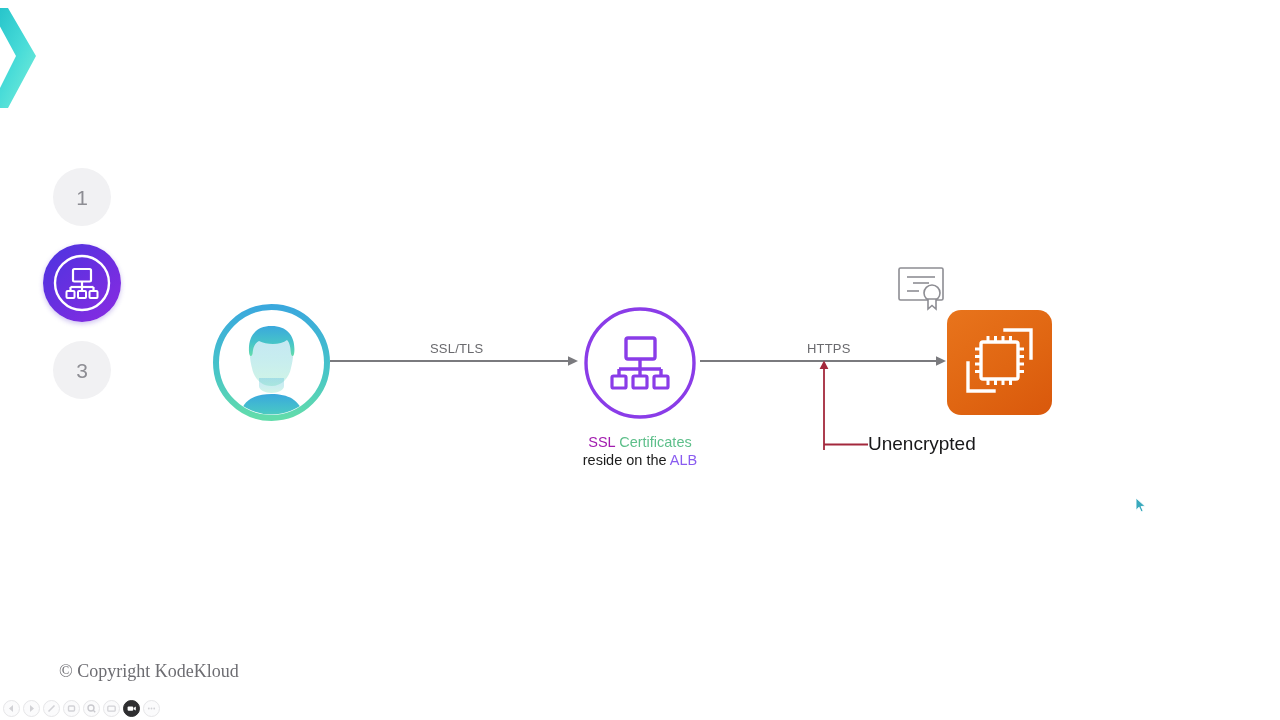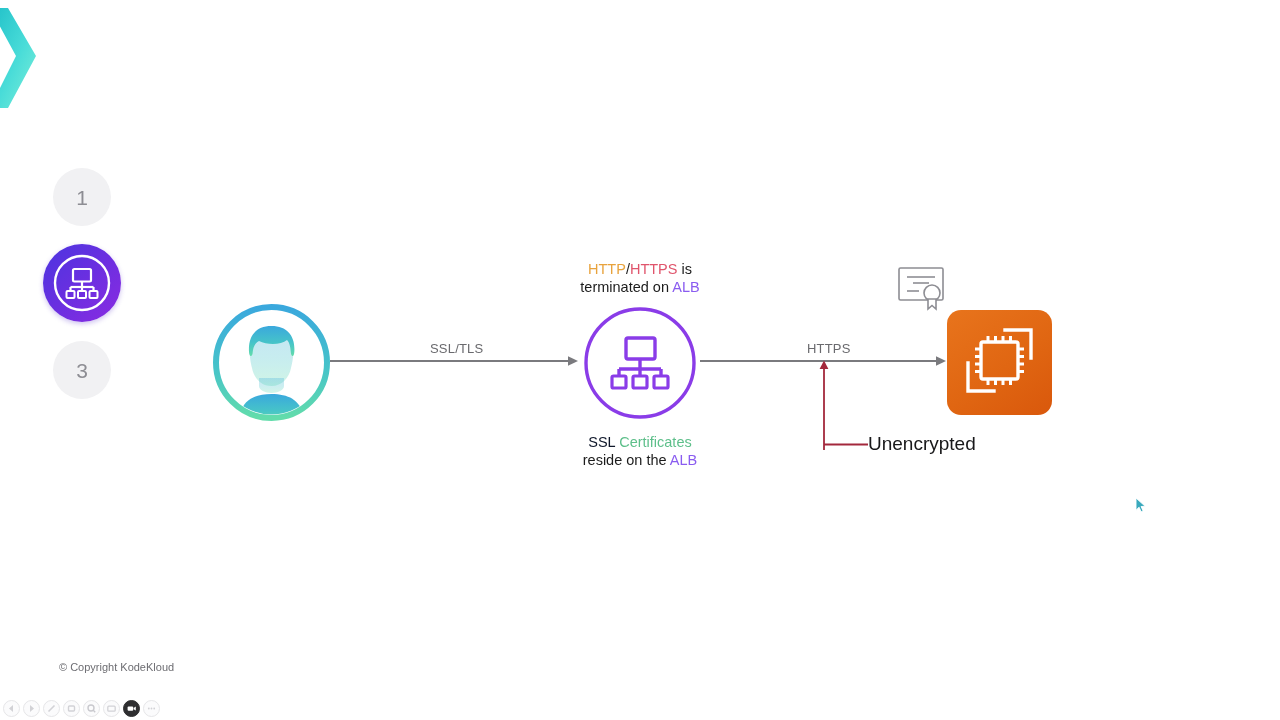--- a/index.html
+++ b/index.html
@@ -147,31 +147,32 @@
     color: #1c1c1c;
     white-space: nowrap;
   }
   .anno-top { left: 640px; top: 260px; transform: translateX(-50%); }
   .anno-bottom { left: 640px; top: 433px; transform: translateX(-50%); }
   .anno .line { display: block; }
 
   .t-http   { color: #e8a33d; }
   .t-https  { color: #e0556c; }
   .t-alb    { color: #8a5cf0; }
-  .t-ssl    { color: #0f172a; }
+  .t-ssl    { color: #a21caf; }
   .t-cert   { color: #5dbf8a; }
   .t-plain  { color: #1c1c1c; }
 
   
   .footer-copyright {
     position: absolute;
     left: 59px;
     top: 661px;
-    font-size: 11px;
+    font-size: 18px;
     color: #6d6d72;
+    font-family: Liberation Serif, serif;
   }
 
   
   .player-toolbar {
     position: absolute;
     left: 3px;
     bottom: 3px;
     height: 18px;
     display: flex;
     align-items: center;
@@ -279,28 +280,20 @@
     </div>
 
     <div class="connector conn-1">
       <svg viewBox="0 0 250 26" width="250" height="26" aria-hidden="true">
         <line x1="0" y1="13" x2="238" y2="13" stroke="#7a7a7e" stroke-width="1.8"></line>
         <path d="M238 8.2 L248 13 L238 17.8 Z" fill="#7a7a7e"></path>
       </svg>
     </div>
     <div class="edge-label label-ssltls">SSL/TLS</div>
 
-    <div class="anno anno-top">
-      <span class="line">
-        <span class="t-http">HTTP</span><span class="t-plain">/</span><span class="t-https">HTTPS</span><span class="t-plain"> is</span>
-      </span>
-      <span class="line">
-        <span class="t-plain">terminated on </span><span class="t-alb">ALB</span>
-      </span>
-    </div>
 
     <div class="node-alb">
       <svg viewBox="0 0 114 114" width="114" height="114" aria-hidden="true">
         <circle cx="57" cy="57" r="54" fill="none" stroke="#8a3ce8" stroke-width="3.4"></circle>
         <rect x="43" y="32" width="29" height="21" rx="2" fill="none" stroke="#8a3ce8" stroke-width="3.4"></rect>
         <line x1="57" y1="53" x2="57" y2="63" stroke="#8a3ce8" stroke-width="3.4"></line>
         <line x1="36" y1="63" x2="78" y2="63" stroke="#8a3ce8" stroke-width="3.4"></line>
         <line x1="36" y1="63" x2="36" y2="70" stroke="#8a3ce8" stroke-width="3.4"></line>
         <line x1="57" y1="63" x2="57" y2="70" stroke="#8a3ce8" stroke-width="3.4"></line>
         <line x1="78" y1="63" x2="78" y2="70" stroke="#8a3ce8" stroke-width="3.4"></line>

